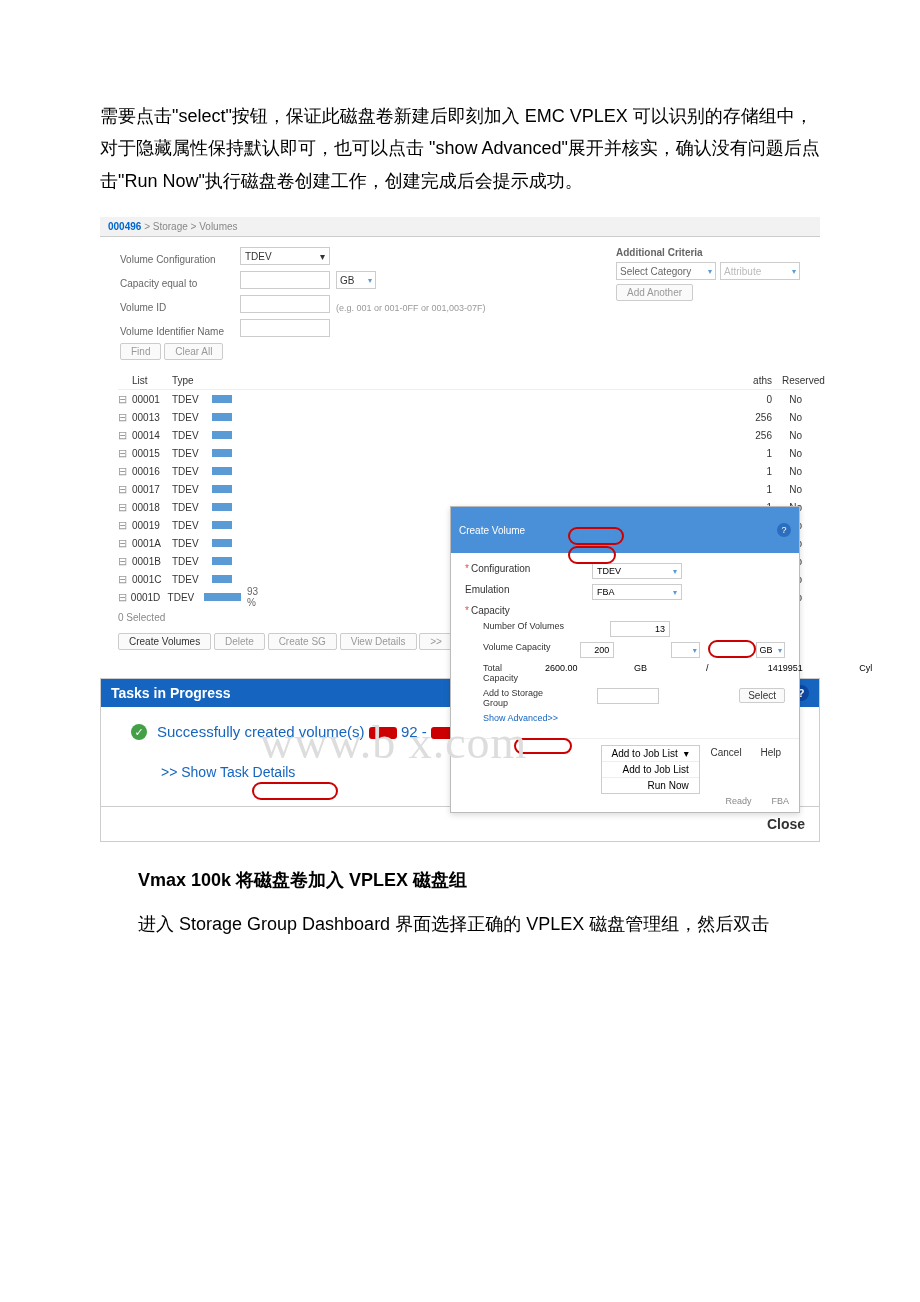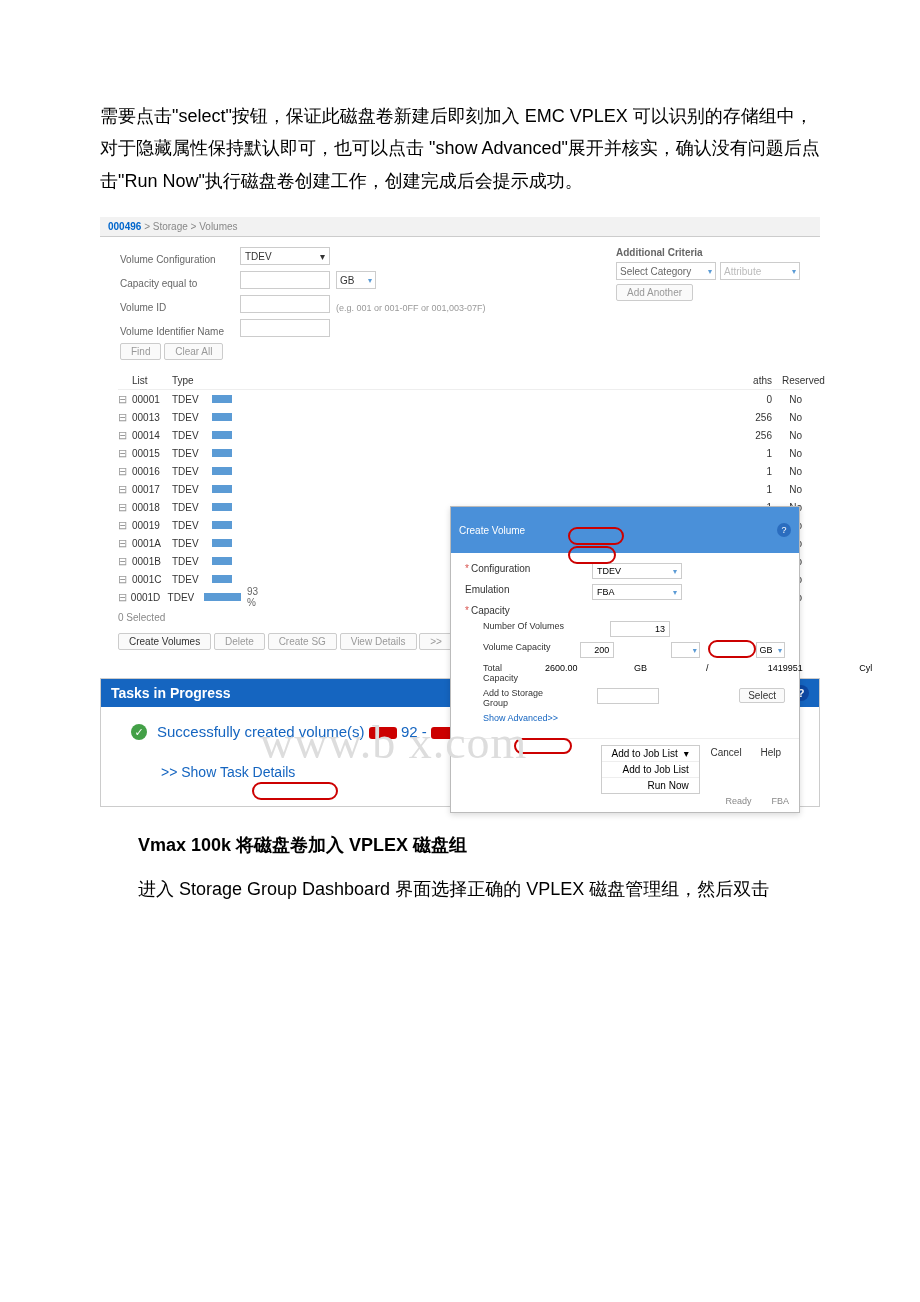--- a/index.html
+++ b/index.html
@@ -385,16 +385,19 @@
       <span>
         <span>Successfully created volume(s) </span>
         <span class="redblob" style="width:28px;"></span>
         <span>92 - </span>
         <span class="redblob" style="width:36px;"></span>
         <span>E</span>
       </span>
     </div>
     <div class="show-details">&gt;&gt; Show Task Details</div>
   </div>
+  <div class="tasks-foot">
+    <span class="closebtn">Close</span>
+  </div>
 </div>
 
 <div class="h2">Vmax 100k 将磁盘卷加入 VPLEX 磁盘组</div>
 <p class="intro" style="text-indent:38px;">进入 Storage Group Dashboard 界面选择正确的 VPLEX 磁盘管理组，然后双击</p>
 
 </body></html>

